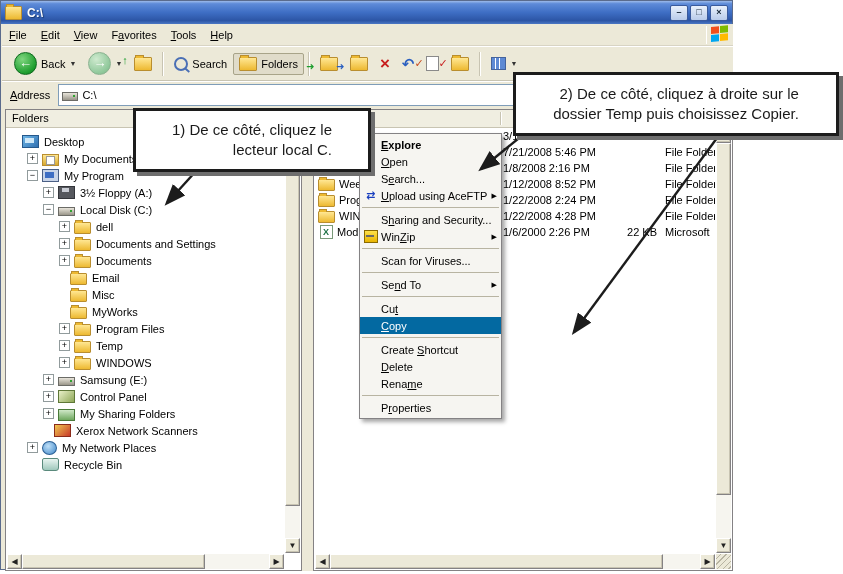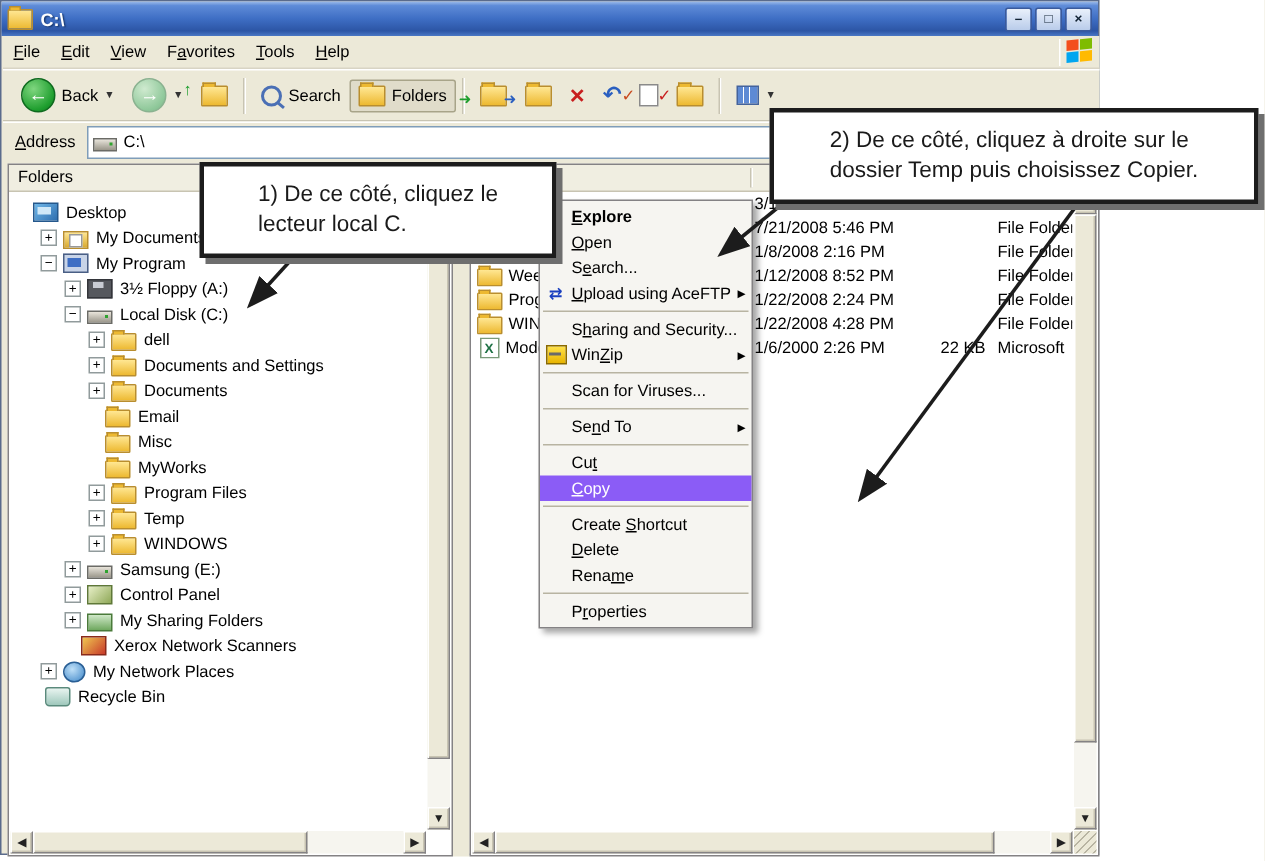--- a/index.html
+++ b/index.html
@@ -93,29 +93,29 @@
   .sb-btn{position:absolute;width:15px;height:15px;background:#ECE9D8;border:1px solid;border-color:#fff #848284 #848284 #fff;box-shadow:inset -1px -1px 0 #C8C4B2;font-size:8px;text-align:center;line-height:14px;color:#222;box-sizing:border-box}
   .sb-thumb{position:absolute;background:#ECE9D8;border:1px solid;border-color:#fff #848284 #848284 #fff;box-shadow:inset -1px -1px 0 #C8C4B2;box-sizing:border-box}
   .grip{position:absolute;right:1px;bottom:1px;width:15px;height:15px;background:repeating-linear-gradient(135deg,#ECE9D8 0 3px,#B8B4A2 3px 4px)}
 
   
   .ctx-menu{position:absolute;left:358px;top:132px;width:141px;background:#F6F5F1;border:1px solid #848284;box-shadow:3px 3px 4px rgba(0,0,0,.35);padding:2px 0;z-index:10}
   .cm-item{display:flex;align-items:center;height:17px;position:relative}
   .cm-gutter{width:21px;flex:none;display:flex;justify-content:center;align-items:center}
   .cm-label{flex:1}
   .cm-item.b .cm-label{font-weight:bold}
-  .cm-item.sel{background:#8b5cf6;color:#fff}
+  .cm-item.sel{background:#0369a1;color:#fff}
   .cm-sub{font-size:7px;margin-right:4px}
   .cm-sep{height:1px;background:#B8B4A2;margin:3px 2px}
   .aceftp-icon{color:#1A3FBF;font-size:11px;font-weight:bold}
   .winzip-icon{width:12px;height:11px;background:linear-gradient(#FFE24A,#E8B400);border:1px solid #8A6A00;position:relative}
   .winzip-icon::after{content:"";position:absolute;left:1px;top:4px;width:8px;height:2px;background:#6A6A6A}
 
   
-  .callout{position:absolute;background:#fff;border:3px solid #1C1C1C;box-shadow:4px 4px 0 #6E6E6E;z-index:30;display:flex;align-items:center;justify-content:center;text-align:left;font-size:15px;color:#1A1A1A;white-space:pre-line;line-height:1.35;box-sizing:border-box}
+  .callout{position:absolute;background:#fff;border:3px solid #1C1C1C;box-shadow:4px 4px 0 #6E6E6E;z-index:30;display:flex;align-items:center;justify-content:center;text-align:right;font-size:15px;color:#1A1A1A;white-space:pre-line;line-height:1.35;box-sizing:border-box}
   #callout-1{left:133px;top:108px;width:238px;height:64px}
   #callout-2{left:513px;top:72px;width:326px;height:64px}
   #arrows{position:absolute;left:0;top:0;width:843px;height:574px;z-index:20;pointer-events:none}
 </style>
 </head>
 <body>
 
 <div id="page">
 
   <div class="window">
@@ -303,21 +303,21 @@
           <div class="tree-row" style="padding-left: 36px;">
             <span class="expand-spacer"></span>
             <span class="ic xerox-scanners-icon"></span>
             <span class="tree-label">Xerox Network Scanners</span>
           </div>
           <div class="tree-row" style="padding-left: 20px;">
             <span class="expand-box">+</span>
             <span class="ic network-places-icon"></span>
             <span class="tree-label">My Network Places</span>
           </div>
-          <div class="tree-row" style="padding-left: 12px;">
+          <div class="tree-row" style="padding-left: 24px;">
             <span class="expand-spacer"></span>
             <span class="ic recycle-bin-icon"></span>
             <span class="tree-label">Recycle Bin</span>
           </div>
         </div>
 
       <div class="sb" style="right:1px;top:18px;width:15px;bottom:17px">
         <div class="sb-btn" style="top:0">▲</div>
         <div class="sb-thumb" style="top:15px;left:0;width:15px;height:363px"></div>
         <div class="sb-btn" style="bottom:0">▼</div>

